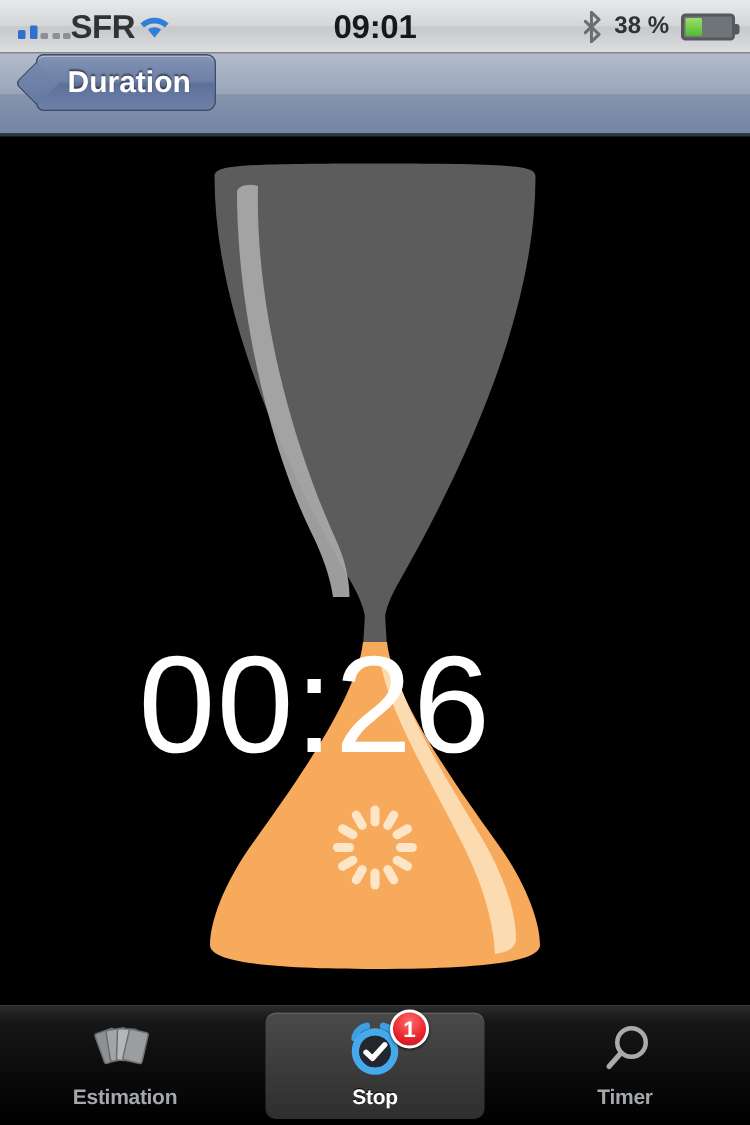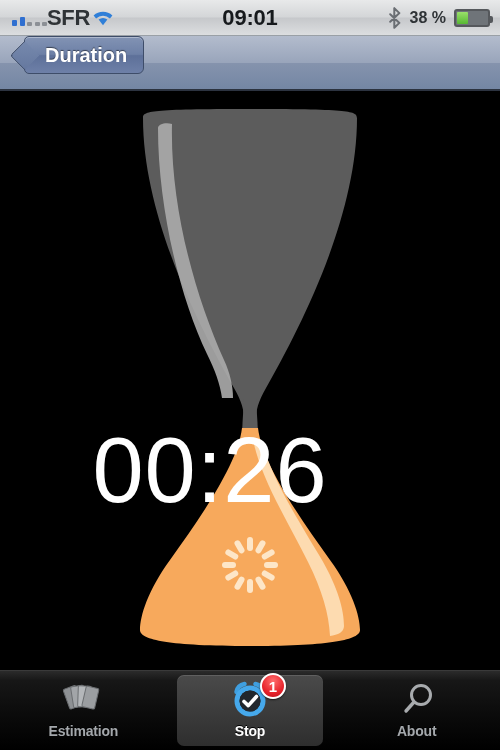--- a/index.html
+++ b/index.html
@@ -341,17 +341,17 @@
       <div class="tab-label sel">Stop</div>
     </div>
 
     <div class="tab">
       <div class="tab-ico">
         <svg width="44" height="40" viewBox="0 0 44 40">
           <circle cx="26" cy="15" r="9.5" fill="none" stroke="#a8abae" stroke-width="3"></circle>
           <line x1="19" y1="22" x2="11" y2="31" stroke="#a8abae" stroke-width="3.4" stroke-linecap="round"></line>
         </svg>
       </div>
-      <div class="tab-label dim">About</div>
+      <div class="tab-label dim">Timer</div>
     </div>
 
   </div>
 </div>
 
 </body></html>

